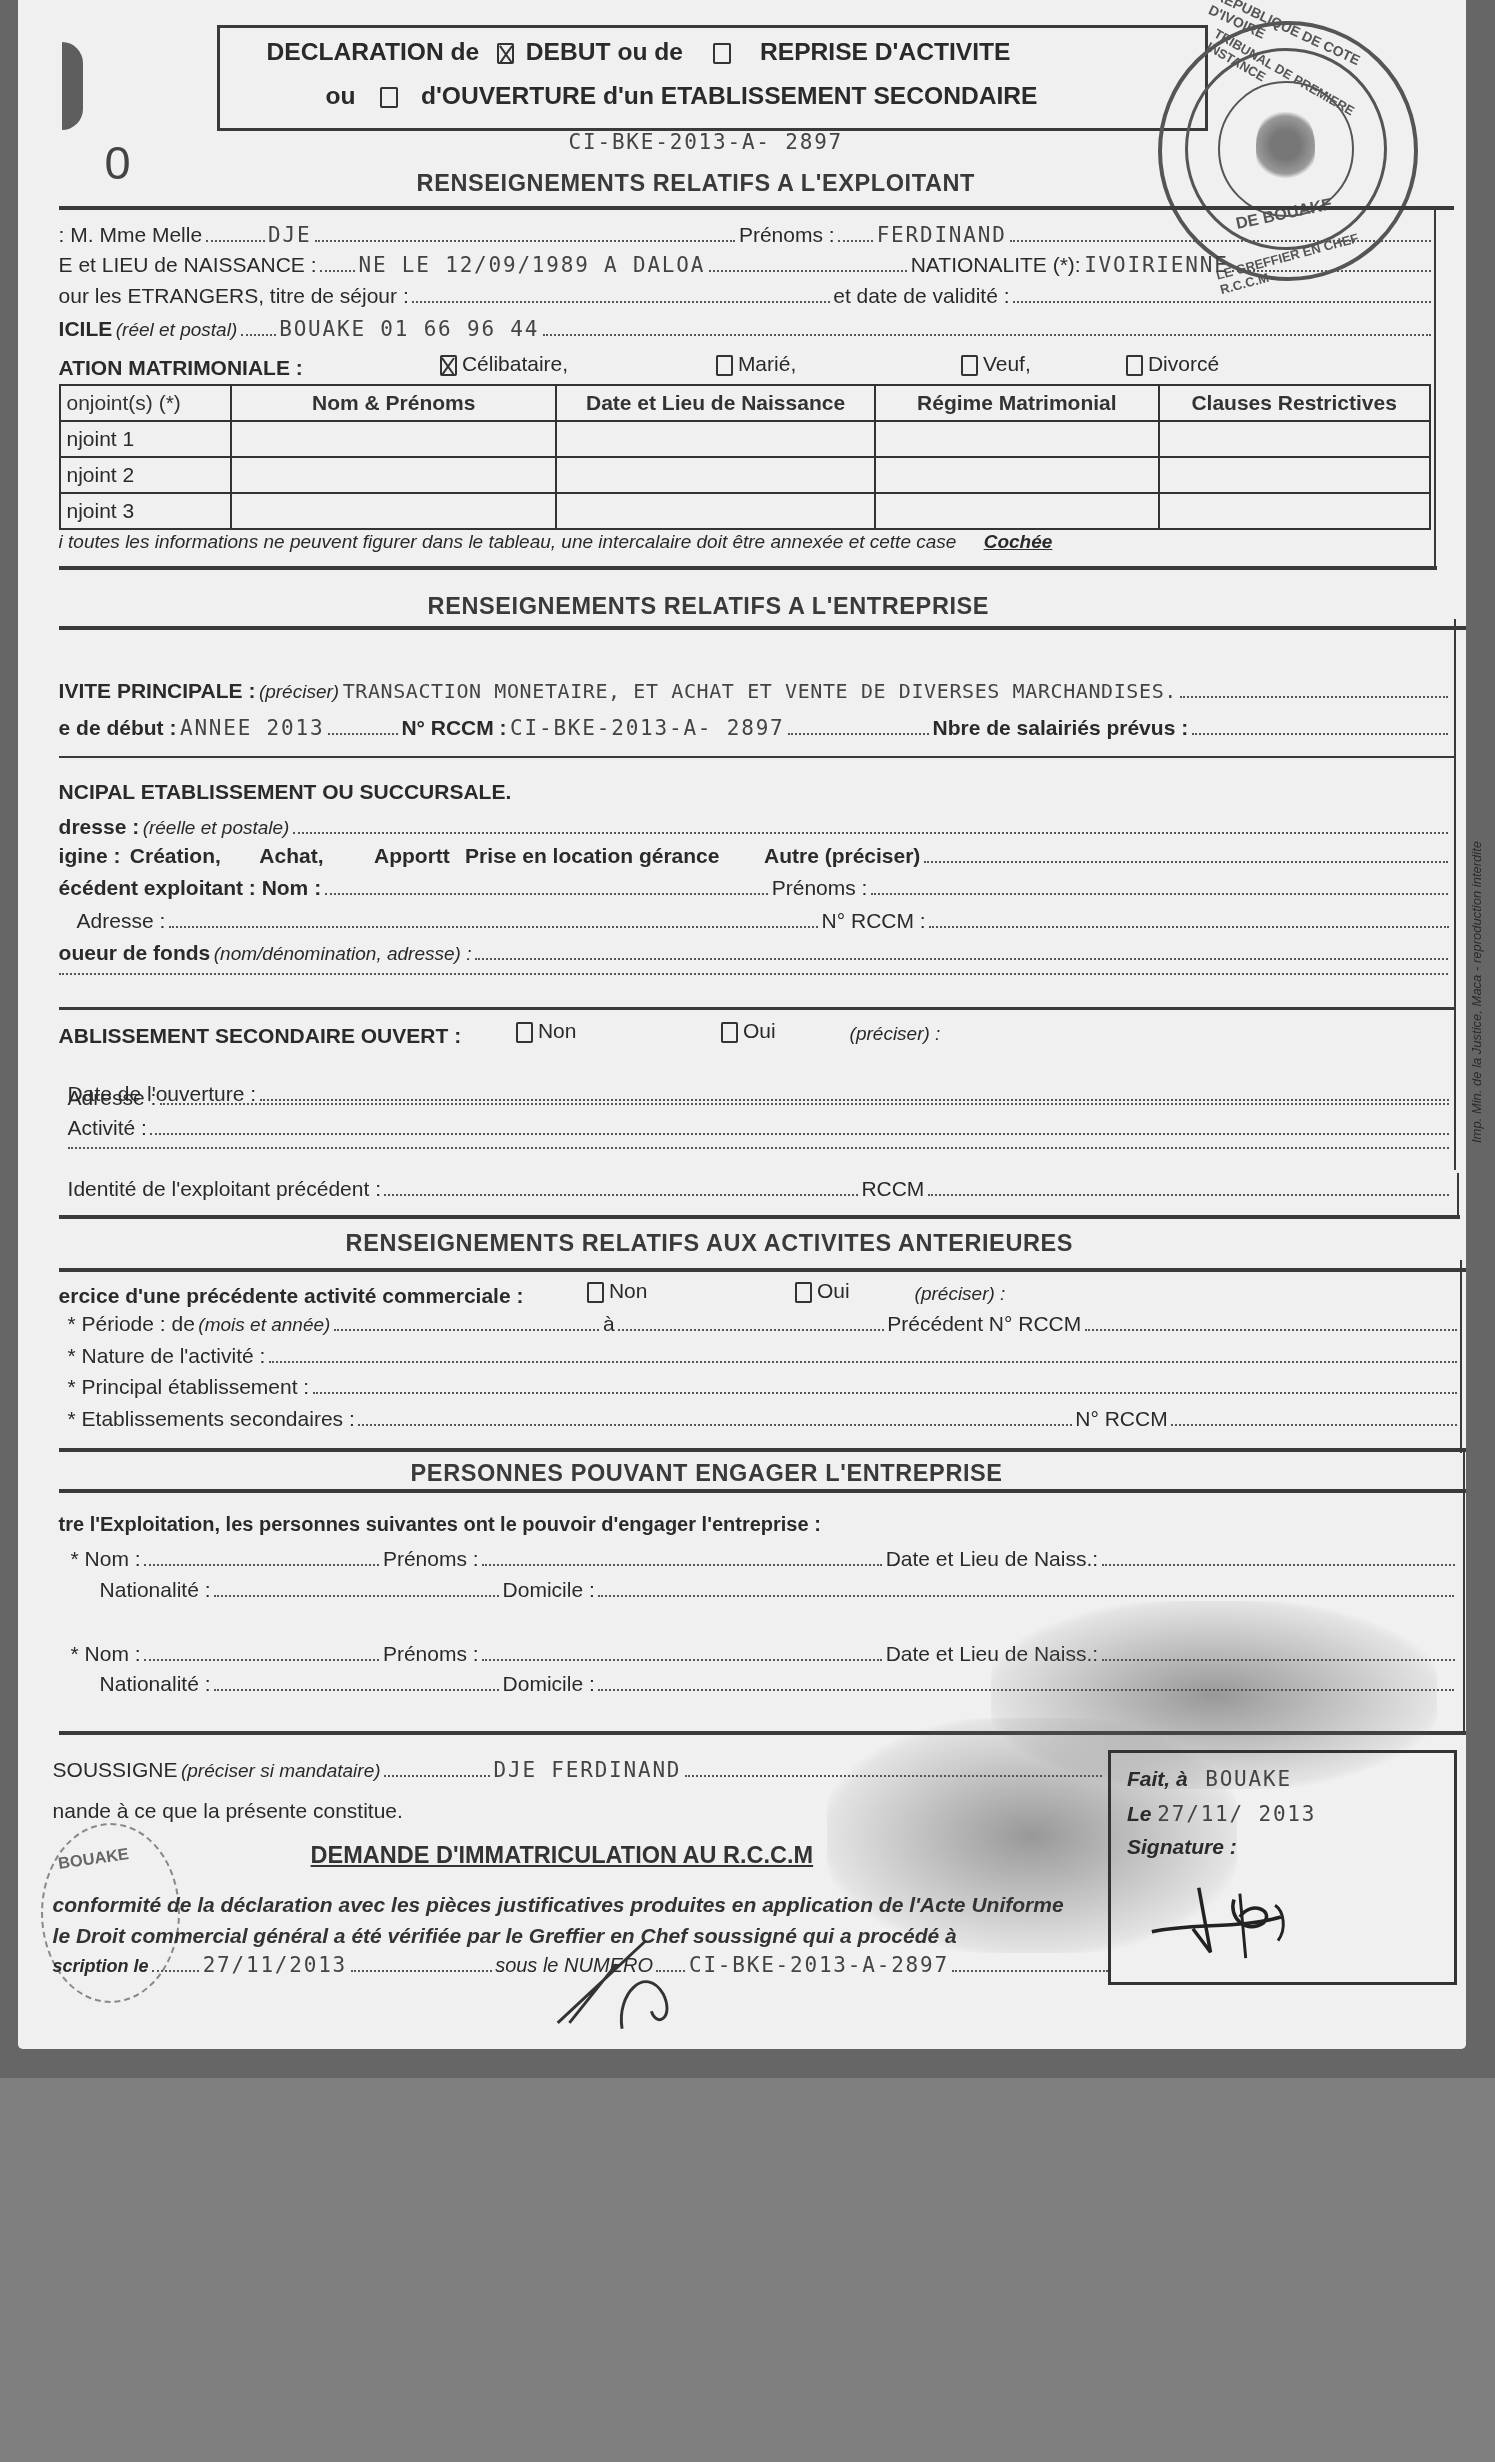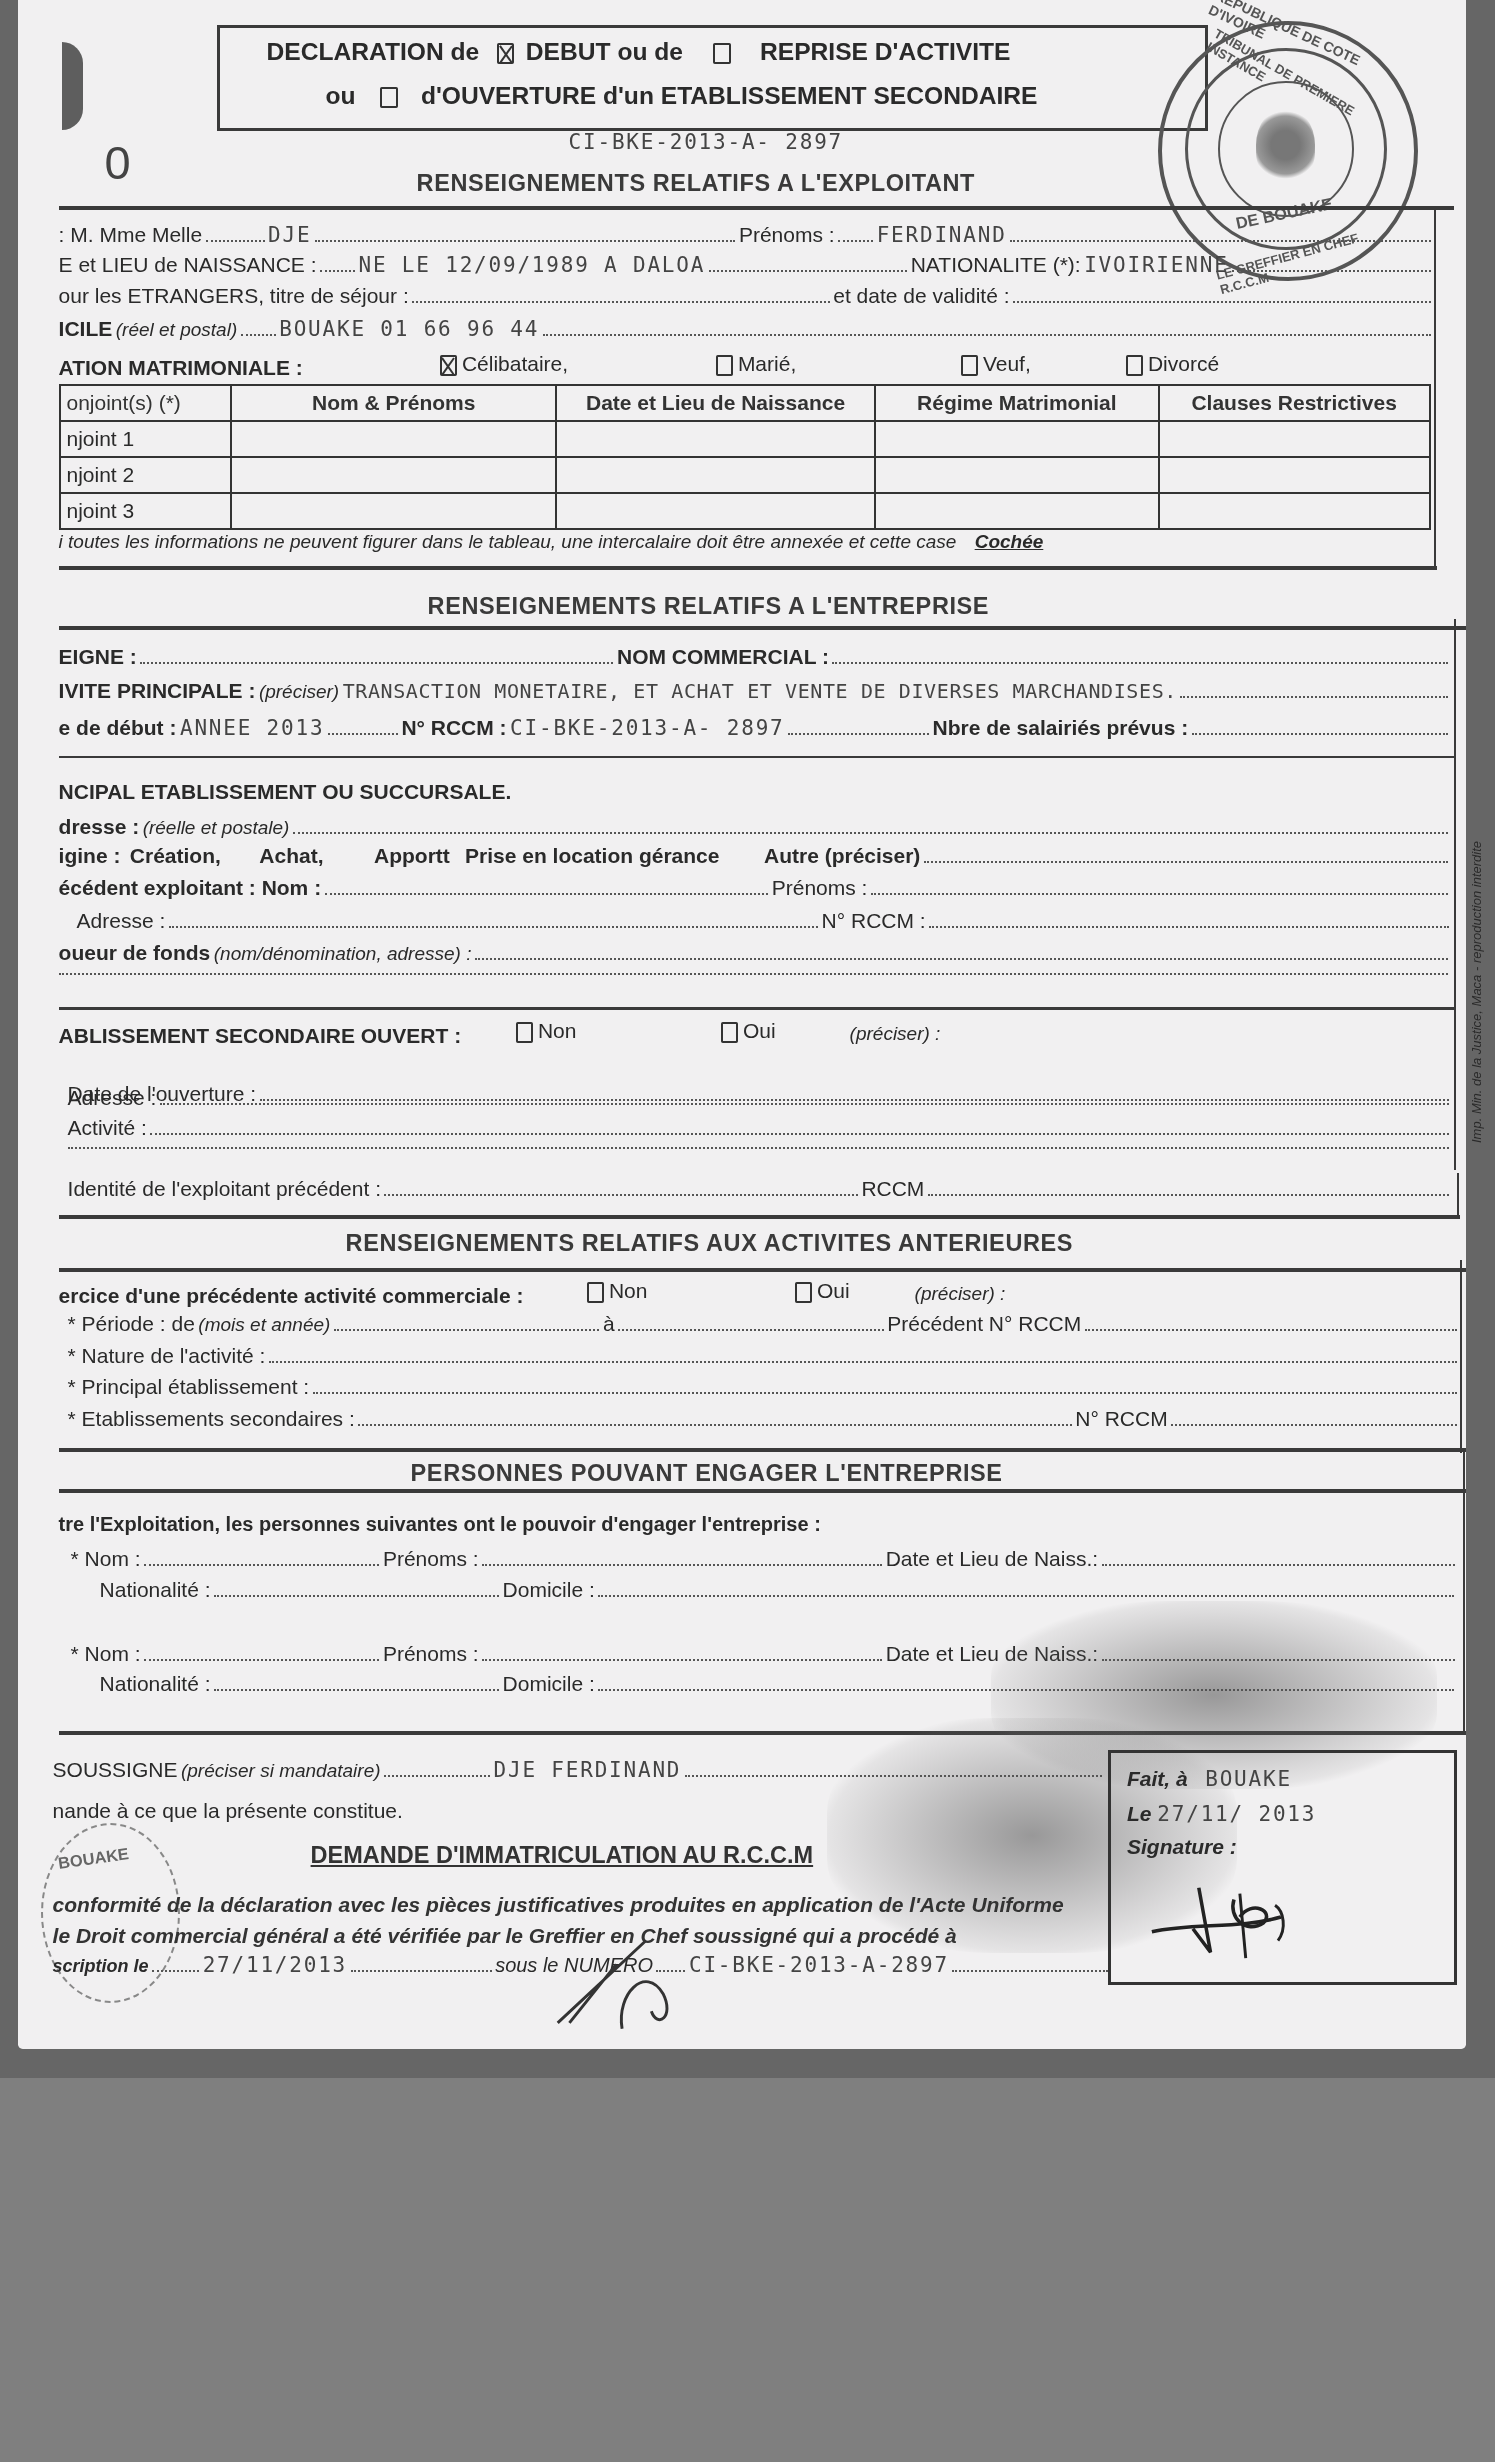--- a/index.html
+++ b/index.html
@@ -171,34 +171,28 @@
           <td></td>
           <td></td>
           <td></td>
           <td></td>
     </tr>
   </tbody>
     </table>
 
   <div class="abs ital" style="left:41px;top:531px;">
     <span>i  toutes les informations ne  peuvent figurer dans le tableau,  une intercalaire doit être annexée et cette case</span>
-    <span style="font-weight:bold;text-decoration:underline;margin-left:13px;">Cochée</span>
+    <span style="font-weight:bold;text-decoration:underline;margin-left:22px;">Cochée</span>
   </div>
   <div class="thick-rule" style="left:41px;top:566px;width:1378px;"></div>
 
   <div class="section-title" style="left:410px;top:593px;">RENSEIGNEMENTS RELATIFS A L'ENTREPRISE</div>
   <div class="thick-rule" style="left:41px;top:626px;width:1407px;"></div>
   <div class="thin-v" style="left:1436px;top:619px;height:551px;"></div>
 
-  <div class="line-row lbl" style="left:41px;top:645px;width:1389px;">
-    <span class="lbl-b">EIGNE :</span>
-    <span class="fill"></span>
-    <span class="lbl-b">NOM COMMERCIAL :</span>
-    <span class="fill" style="flex:1.3;"></span>
-  </div>
 
   <div class="line-row lbl" style="left:41px;top:679px;width:1389px;">
     <span class="lbl-b">IVITE PRINCIPALE :</span>
     <span class="ital">(préciser)</span>
     <span class="typed" style="letter-spacing:0.6px;font-size:20px;">TRANSACTION MONETAIRE, ET ACHAT ET VENTE DE DIVERSES MARCHANDISES.</span>
     <span class="fill"></span>
   </div>
 
   <div class="line-row lbl" style="left:41px;top:716px;width:1389px;">
     <span class="lbl-b">e de début :</span>

